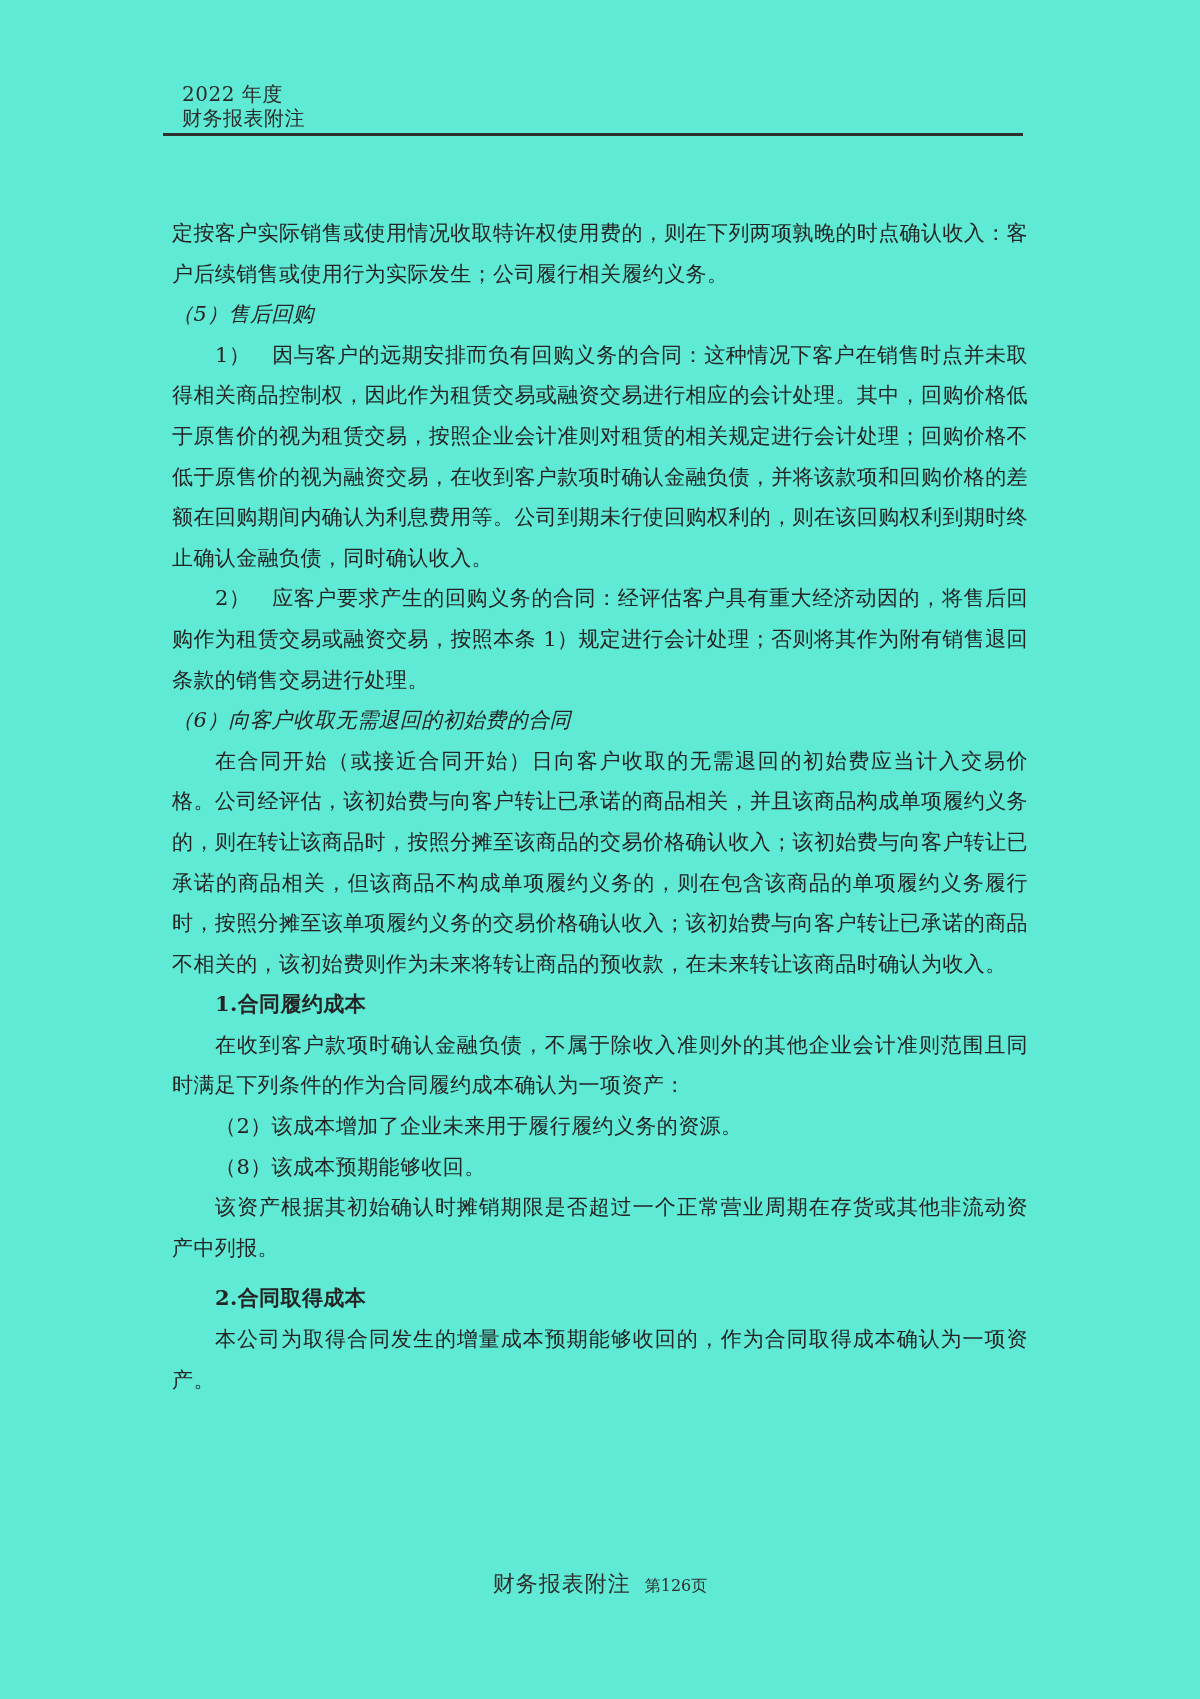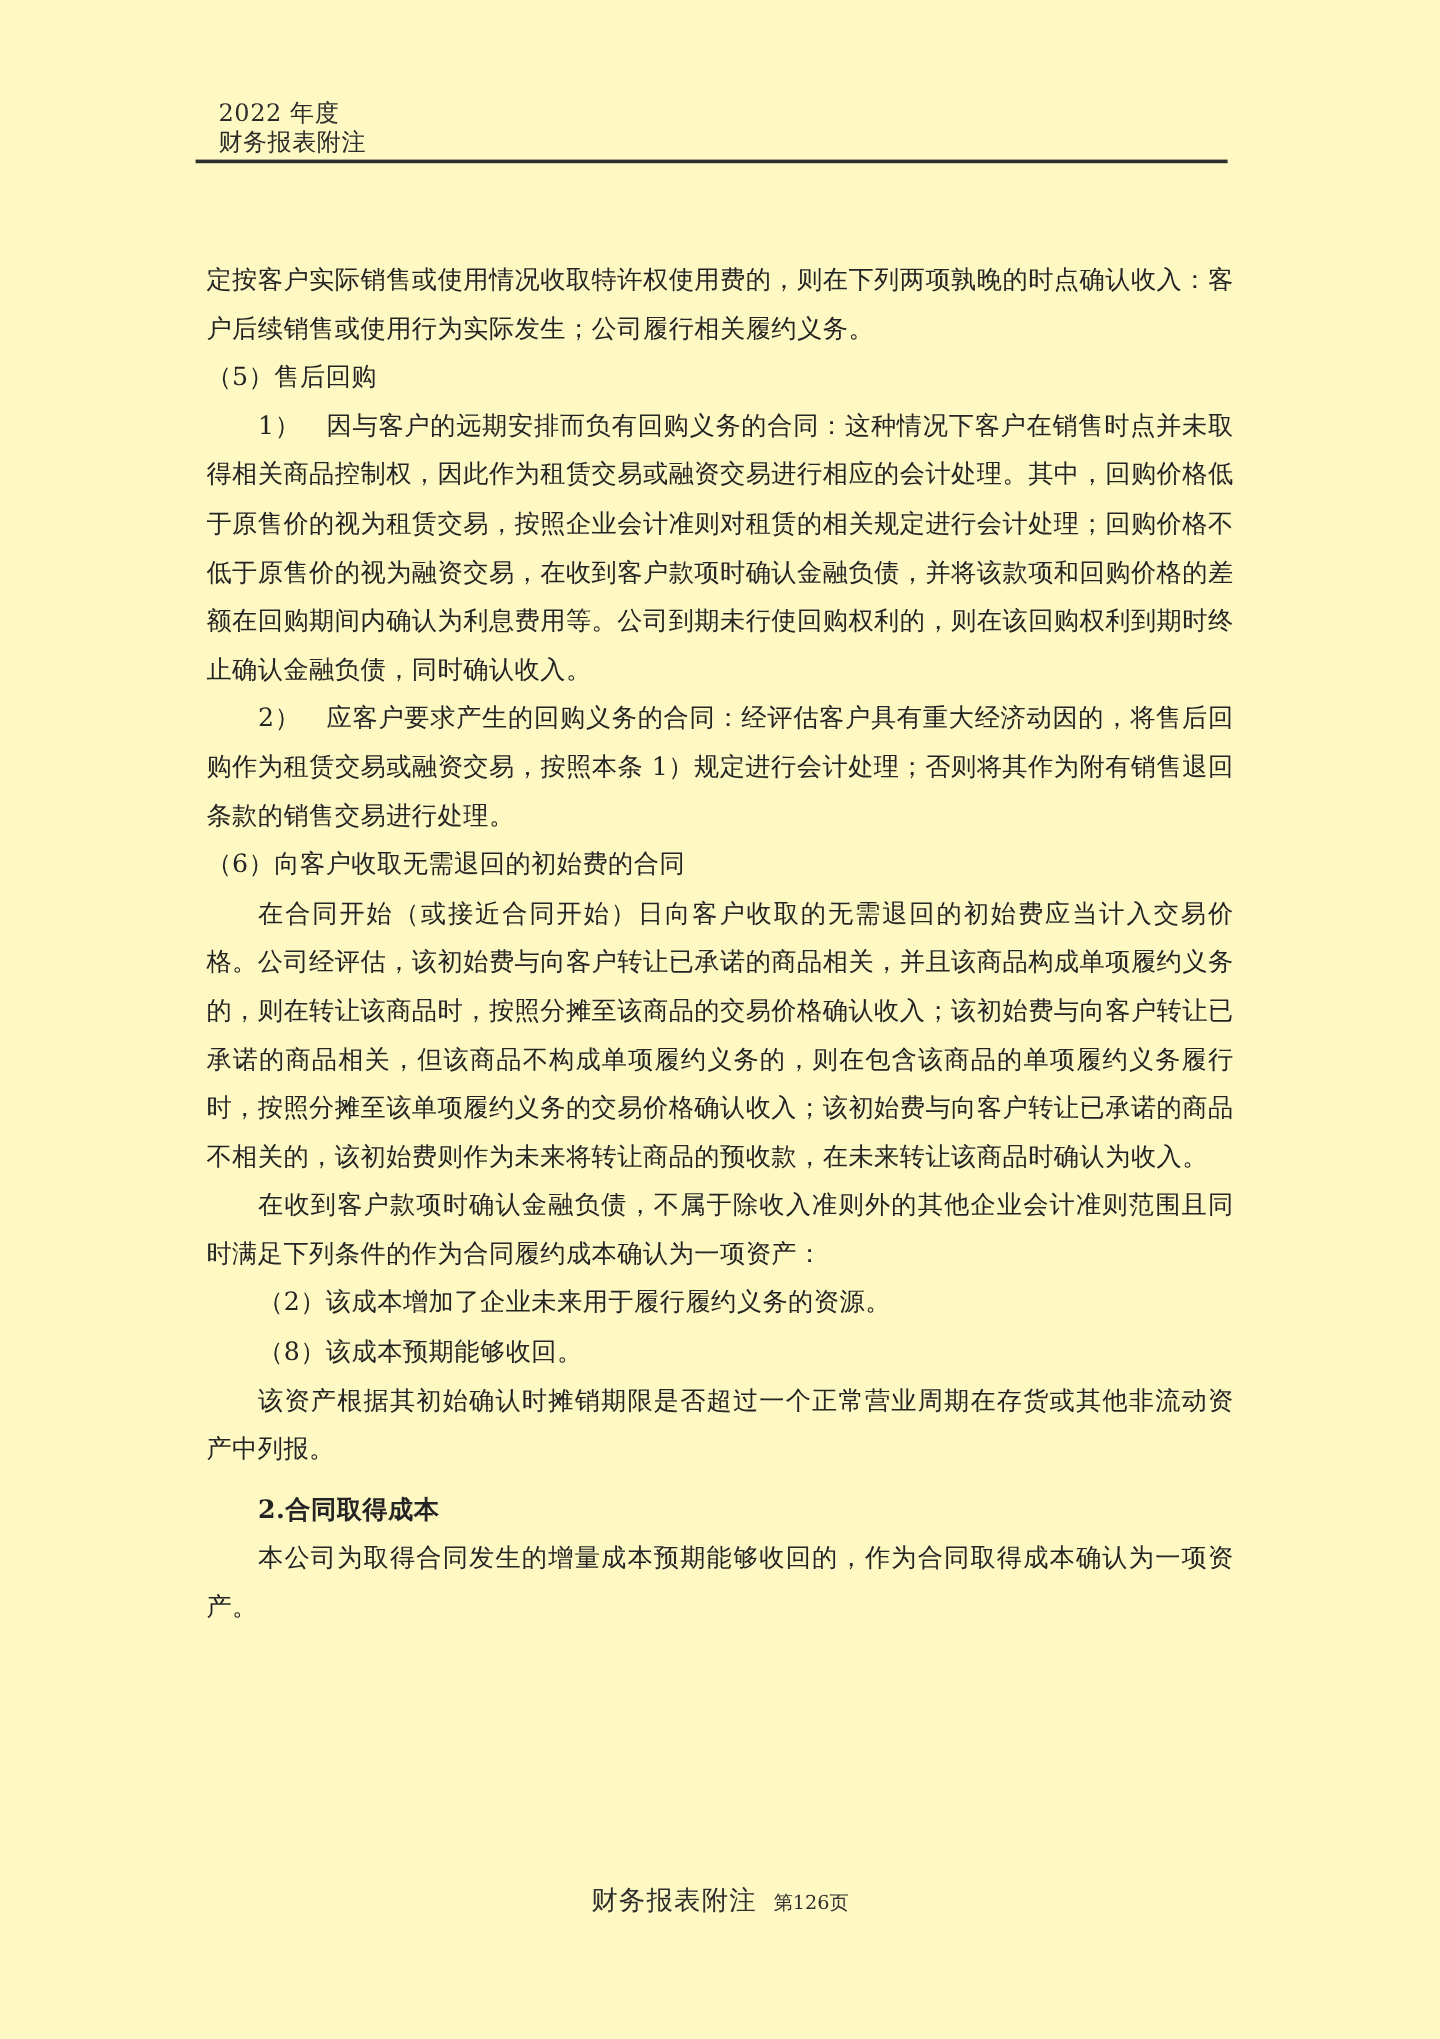--- a/index.html
+++ b/index.html
@@ -4,21 +4,21 @@
 <style>
   html, body {
     margin: 0;
     padding: 0;
     background: #ffffff;
   }
   .page {
     position: relative;
     width: 1200px;
     height: 1699px;
-    background: #fef9c3;
+    background: #5eead4;
     font-family: "DejaVu Serif", "Liberation Serif", serif;
     color: #242424;
     overflow: hidden;
   }
   
   .page-header {
     position: absolute;
     left: 182px;
     top: 82px;
     font-size: 20px;
@@ -41,21 +41,21 @@
     top: 213px;
     width: 856px;
     font-size: 21px;
     line-height: 40.6px;
     text-align: justify;
     letter-spacing: 0.4px;
   }
   .content p { margin: 0; }
   .indent-2 { text-indent: 43px; }       
   .block-hang { margin-left: 87px; }     
-  .subhead { margin-left: 135px; }       
+  .subhead { margin-left: 135px; font-style: italic; }       
   .bold { font-weight: bold; }
   .sec-head {
     margin-top: 22px !important;
     margin-left: 40px;
     font-weight: bold;
   }
   .sec-gap { display: inline-block; width: 28px; }
   .mt-10 { margin-top: 10px !important; }
   
   .page-footer {
@@ -91,20 +91,21 @@
 
     <p class="indent-2">1）　因与客户的远期安排而负有回购义务的合同：这种情况下客户在销售时点并未取得相关商品控制权，因此作为租赁交易或融资交易进行相应的会计处理。其中，回购价格低于原售价的视为租赁交易，按照企业会计准则对租赁的相关规定进行会计处理；回购价格不低于原售价的视为融资交易，在收到客户款项时确认金融负债，并将该款项和回购价格的差额在回购期间内确认为利息费用等。公司到期未行使回购权利的，则在该回购权利到期时终止确认金融负债，同时确认收入。</p>
 
     <p class="indent-2">2）　应客户要求产生的回购义务的合同：经评估客户具有重大经济动因的，将售后回购作为租赁交易或融资交易，按照本条 1）规定进行会计处理；否则将其作为附有销售退回条款的销售交易进行处理。</p>
 
     <p class="subhead">（6）向客户收取无需退回的初始费的合同</p>
 
     <p class="block-hang indent-2">在合同开始（或接近合同开始）日向客户收取的无需退回的初始费应当计入交易价格。公司经评估，该初始费与向客户转让已承诺的商品相关，并且该商品构成单项履约义务的，则在转让该商品时，按照分摊至该商品的交易价格确认收入；该初始费与向客户转让已承诺的商品相关，但该商品不构成单项履约义务的，则在包含该商品的单项履约义务履行时，按照分摊至该单项履约义务的交易价格确认收入；该初始费与向客户转让已承诺的商品不相关的，该初始费则作为未来将转让商品的预收款，在未来转让该商品时确认为收入。</p>
 
 
+    <p class="indent-2 bold">1.合同履约成本</p>
 
     <p class="indent-2">在收到客户款项时确认金融负债，不属于除收入准则外的其他企业会计准则范围且同时满足下列条件的作为合同履约成本确认为一项资产：</p>
 
 
     <p class="indent-2">（2）该成本增加了企业未来用于履行履约义务的资源。</p>
 
     <p class="indent-2">（8）该成本预期能够收回。</p>
 
     <p class="indent-2">该资产根据其初始确认时摊销期限是否超过一个正常营业周期在存货或其他非流动资产中列报。</p>
 

